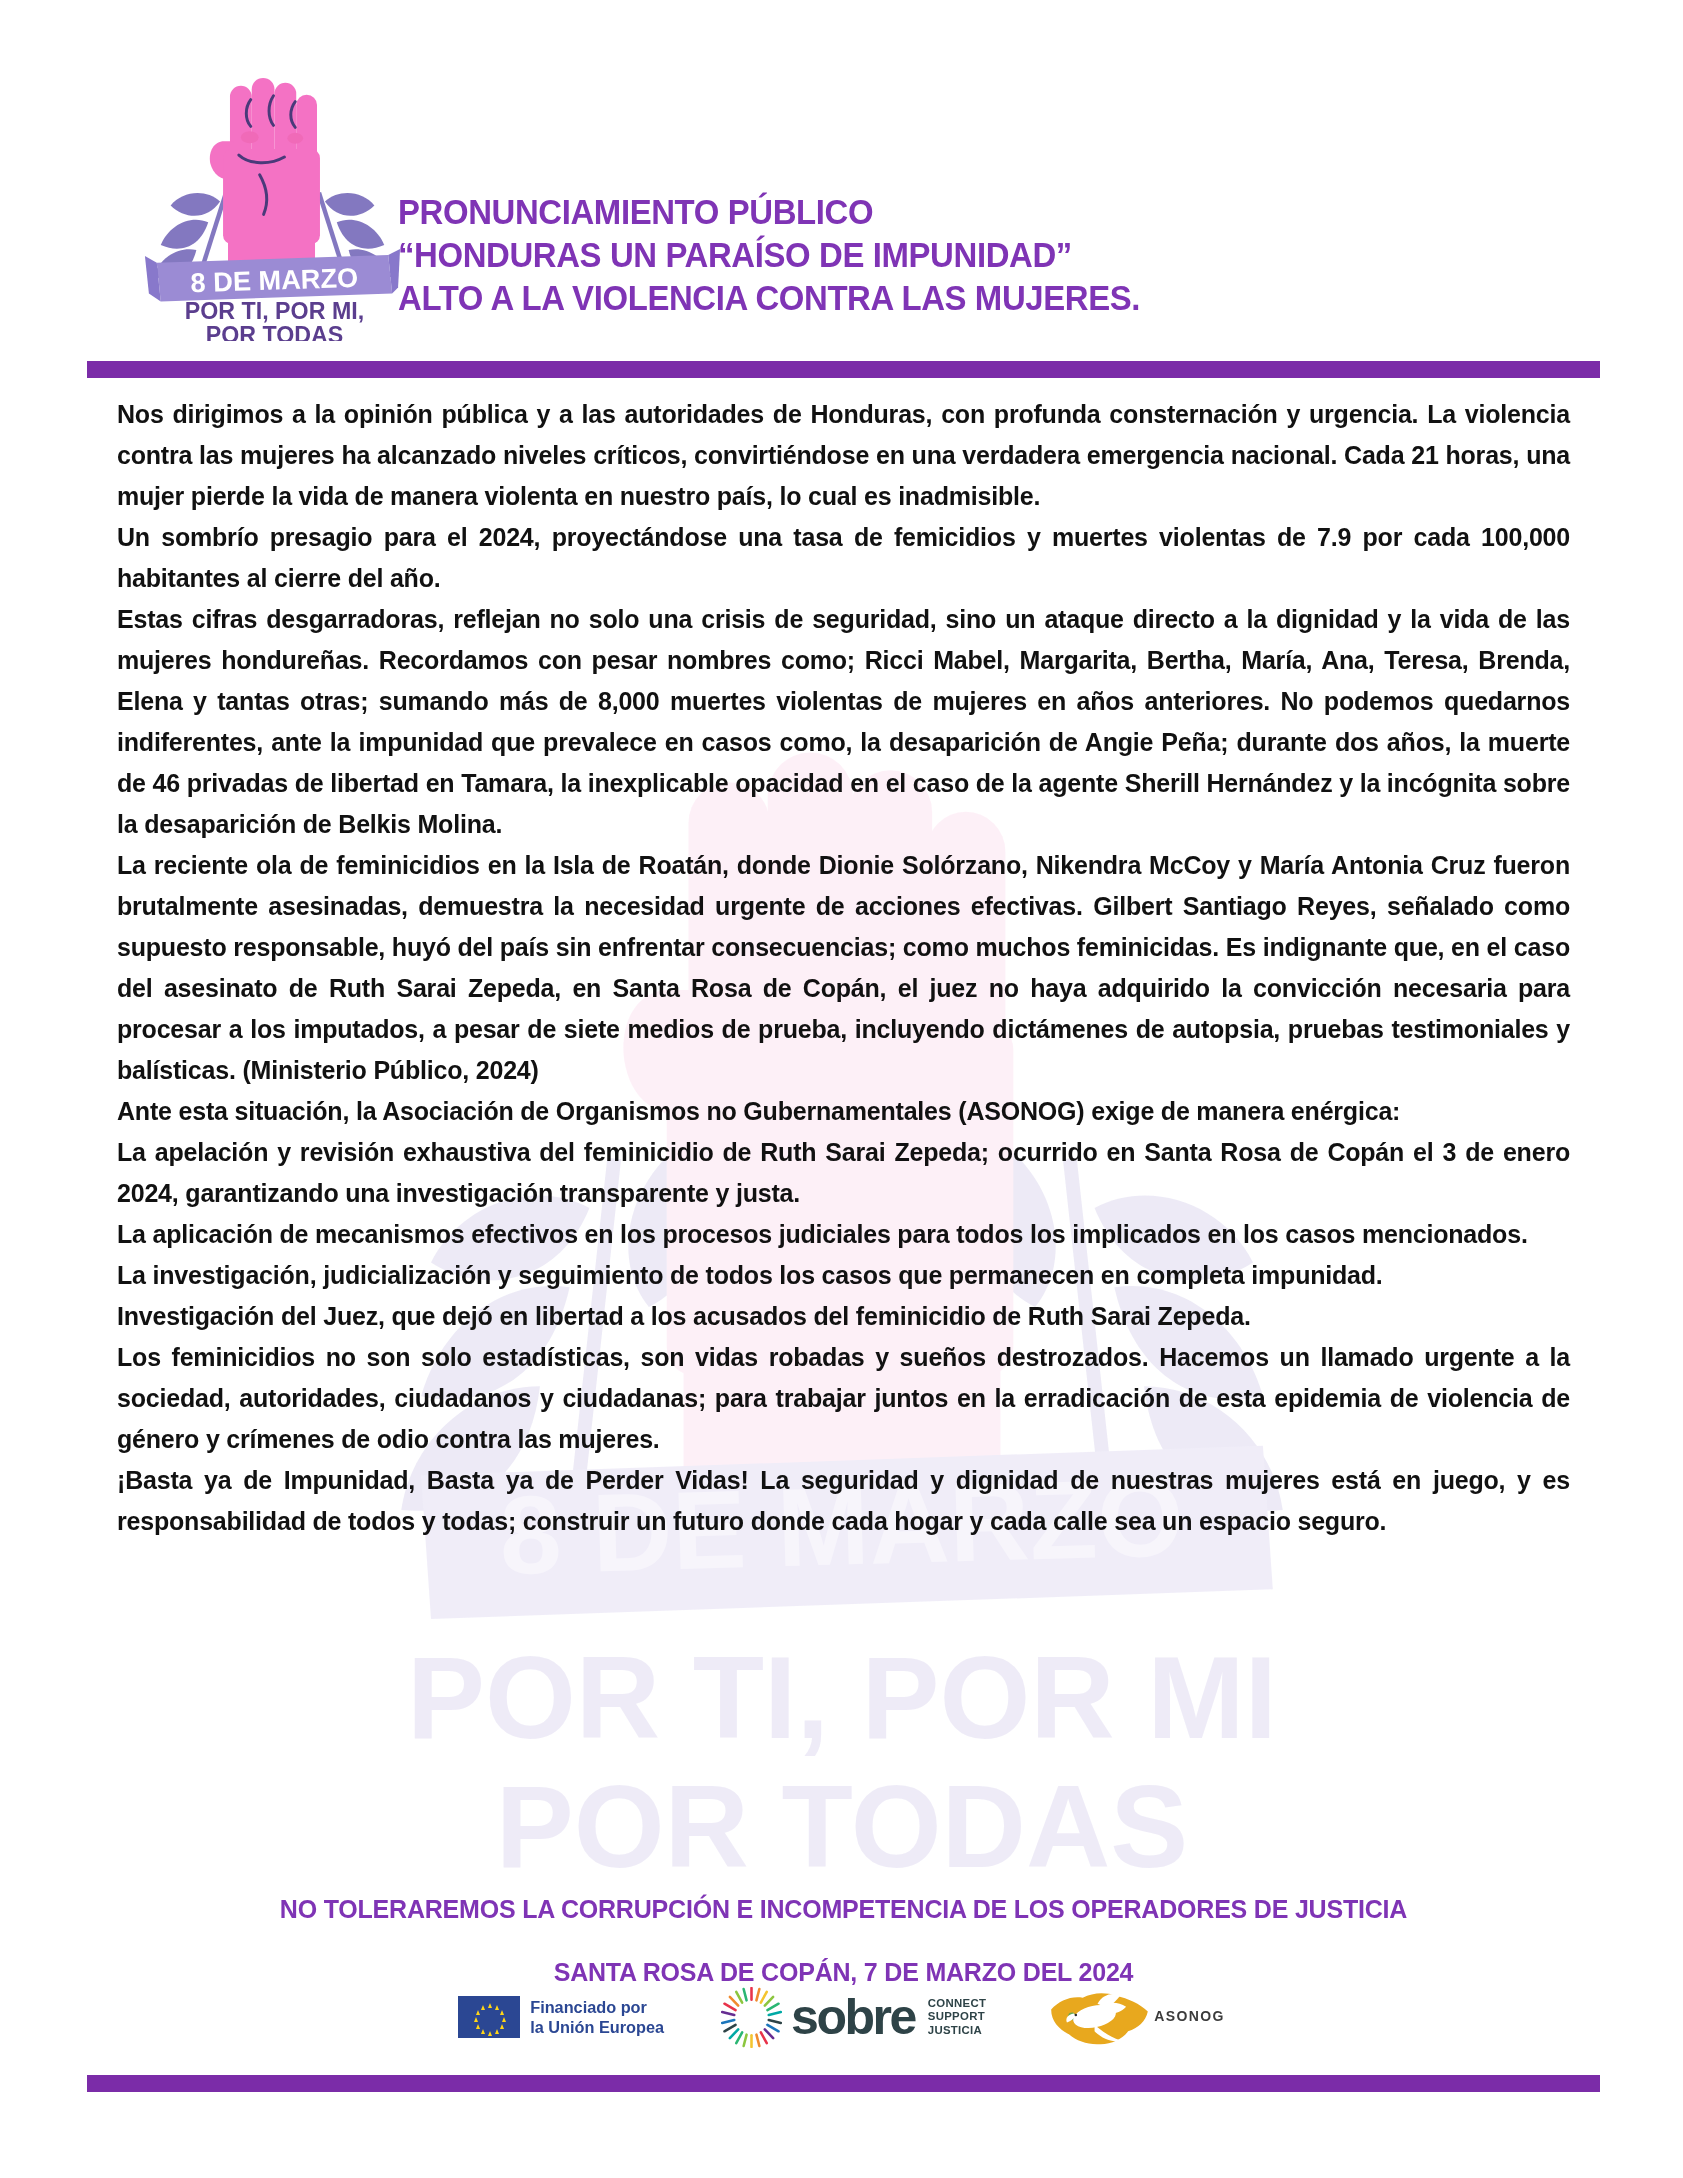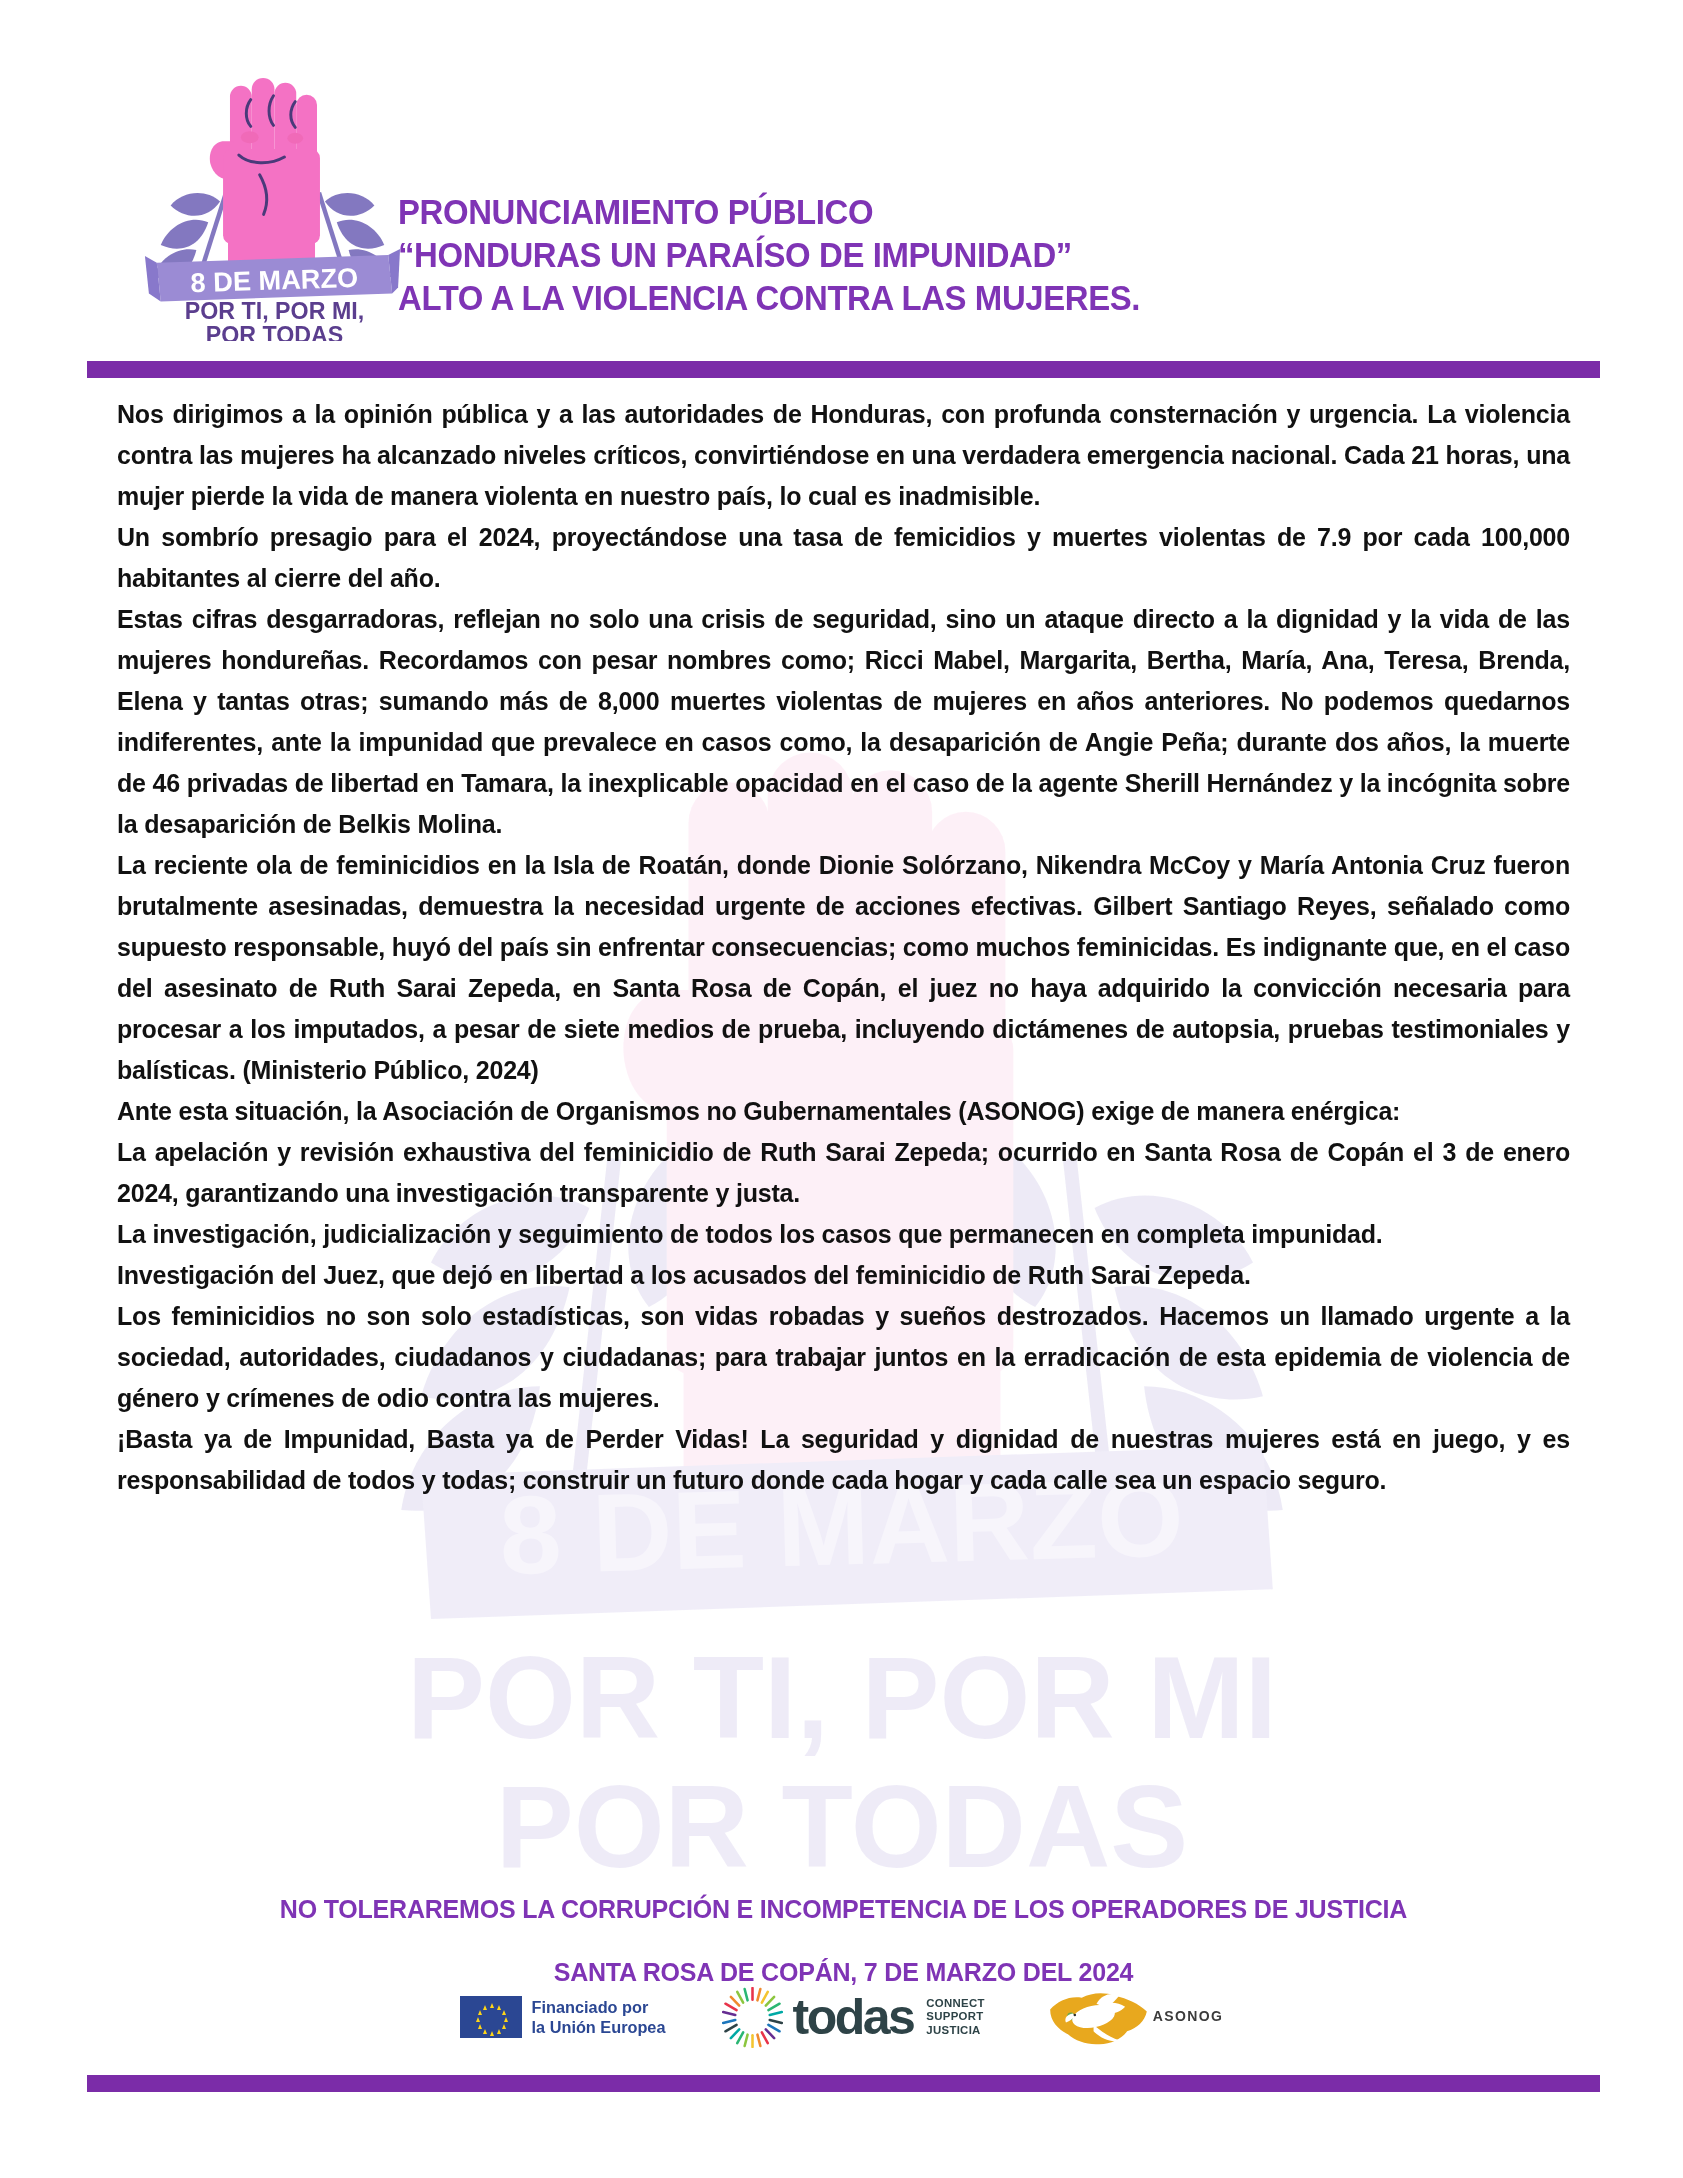--- a/index.html
+++ b/index.html
@@ -282,20 +282,21 @@
 
 <div class="divider-bar" id="divider-top"></div>
 
 <div id="body-text">
   <p class="para">Nos dirigimos a la opinión pública y a las autoridades de Honduras, con profunda consternación y urgencia. La violencia contra las mujeres ha alcanzado niveles críticos, convirtiéndose en una verdadera emergencia nacional. Cada 21 horas, una mujer pierde la vida de manera violenta en nuestro país, lo cual es inadmisible.</p>
   <p class="para">Un sombrío presagio para el 2024, proyectándose una tasa de femicidios y muertes violentas de 7.9 por cada 100,000 habitantes al cierre del año.</p>
   <p class="para">Estas cifras desgarradoras, reflejan no solo una crisis de seguridad, sino un ataque directo a la dignidad y la vida de las mujeres hondureñas. Recordamos con pesar nombres como; Ricci Mabel, Margarita, Bertha, María, Ana, Teresa, Brenda, Elena y tantas otras; sumando más de 8,000 muertes violentas de mujeres en años anteriores. No podemos quedarnos indiferentes, ante la impunidad que prevalece en casos como, la desaparición de Angie Peña; durante dos años, la muerte de 46 privadas de libertad en Tamara, la inexplicable opacidad en el caso de la agente Sherill Hernández y la incógnita sobre la desaparición de Belkis Molina.</p>
   <p class="para">La reciente ola de feminicidios en la Isla de Roatán, donde Dionie Solórzano, Nikendra McCoy y María Antonia Cruz fueron brutalmente asesinadas, demuestra la necesidad urgente de acciones efectivas. Gilbert Santiago Reyes, señalado como supuesto responsable, huyó del país sin enfrentar consecuencias; como muchos feminicidas. Es indignante que, en el caso del asesinato de Ruth Sarai Zepeda, en Santa Rosa de Copán, el juez no haya adquirido la convicción necesaria para procesar a los imputados, a pesar de siete medios de prueba, incluyendo dictámenes de autopsia, pruebas testimoniales y balísticas. (Ministerio Público, 2024)</p>
   <p class="para">Ante esta situación, la Asociación de Organismos no Gubernamentales (ASONOG) exige de manera enérgica:</p>
   <p class="para">La apelación y revisión exhaustiva del feminicidio de Ruth Sarai Zepeda; ocurrido en Santa Rosa de Copán el  3 de enero 2024, garantizando una investigación transparente y justa.</p>
+  <p class="para">La aplicación de mecanismos efectivos en los procesos judiciales para todos los implicados en los casos mencionados.</p>
   <p class="para last-left">La investigación, judicialización y seguimiento de todos los casos que permanecen en completa impunidad.</p>
   <p class="para last-left">Investigación del Juez, que dejó en libertad a los acusados del feminicidio de Ruth Sarai Zepeda.</p>
   <p class="para">Los feminicidios no son solo estadísticas, son vidas robadas y sueños destrozados. Hacemos un llamado urgente a la sociedad, autoridades, ciudadanos y ciudadanas; para trabajar juntos en la erradicación de esta epidemia de violencia de género y crímenes de odio contra las mujeres.</p>
   <p class="para">¡Basta ya de Impunidad, Basta ya de Perder Vidas! La seguridad y dignidad de nuestras mujeres está en juego, y es responsabilidad de todos y todas; construir un futuro donde cada hogar y cada calle sea un espacio seguro.</p>
 </div>
 
 <div id="closing">
   <div class="closing-line">NO TOLERAREMOS LA CORRUPCIÓN E INCOMPETENCIA DE LOS OPERADORES DE JUSTICIA</div>
   <div class="closing-line">SANTA ROSA DE COPÁN, 7 DE MARZO DEL 2024</div>
 </div>
@@ -343,21 +344,21 @@
         <line x1="17.5" y1="43" x2="9" y2="52" stroke="#00A9A5"></line>
         <line x1="14.8" y1="38.5" x2="3.5" y2="45" stroke="#2E4347"></line>
         <line x1="13.5" y1="33.5" x2="1.2" y2="36.5" stroke="#1B75BB"></line>
         <line x1="13.5" y1="28.5" x2="1.2" y2="25.5" stroke="#662D91"></line>
         <line x1="14.8" y1="23.5" x2="3.5" y2="17" stroke="#E8334A"></line>
         <line x1="17.5" y1="19" x2="9" y2="10" stroke="#F08A2E"></line>
         <line x1="21.5" y1="15.8" x2="15.5" y2="5" stroke="#8CC63F"></line>
         <line x1="26" y1="13.6" x2="23" y2="2" stroke="#2BB673"></line>
       </g>
     </svg>
-    <div class="forus-word">todas</div>
+    <div class="forus-word">sobre</div>
     <div class="forus-tag">
       <div>CONNECT</div>
       <div>SUPPORT</div>
       <div>JUSTICIA</div>
     </div>
   </div>
 
   <div class="footer-logo" id="asonog-logo">
     <svg class="asonog-mark" viewBox="0 0 112 72" xmlns="http://www.w3.org/2000/svg">
       <path d="M8 28 C16 19 28 14 40 16 C50 11 62 10 74 14 C86 17 98 22 106 30

